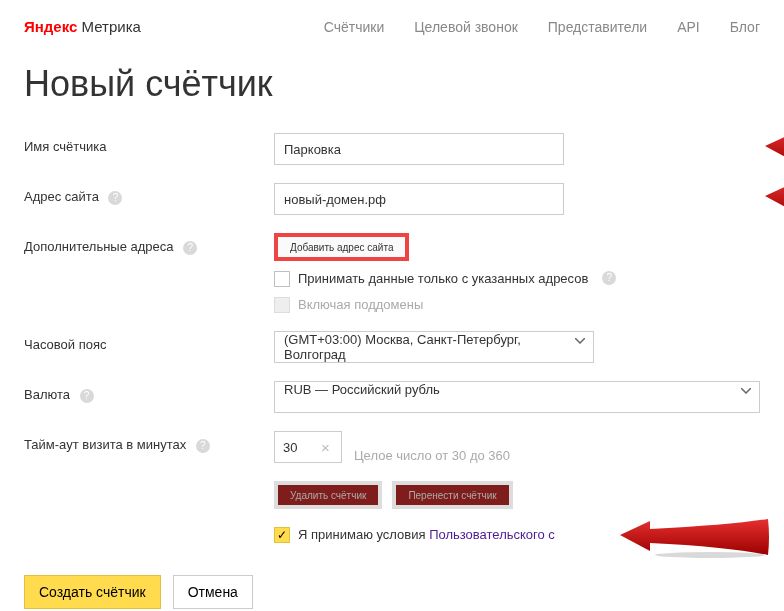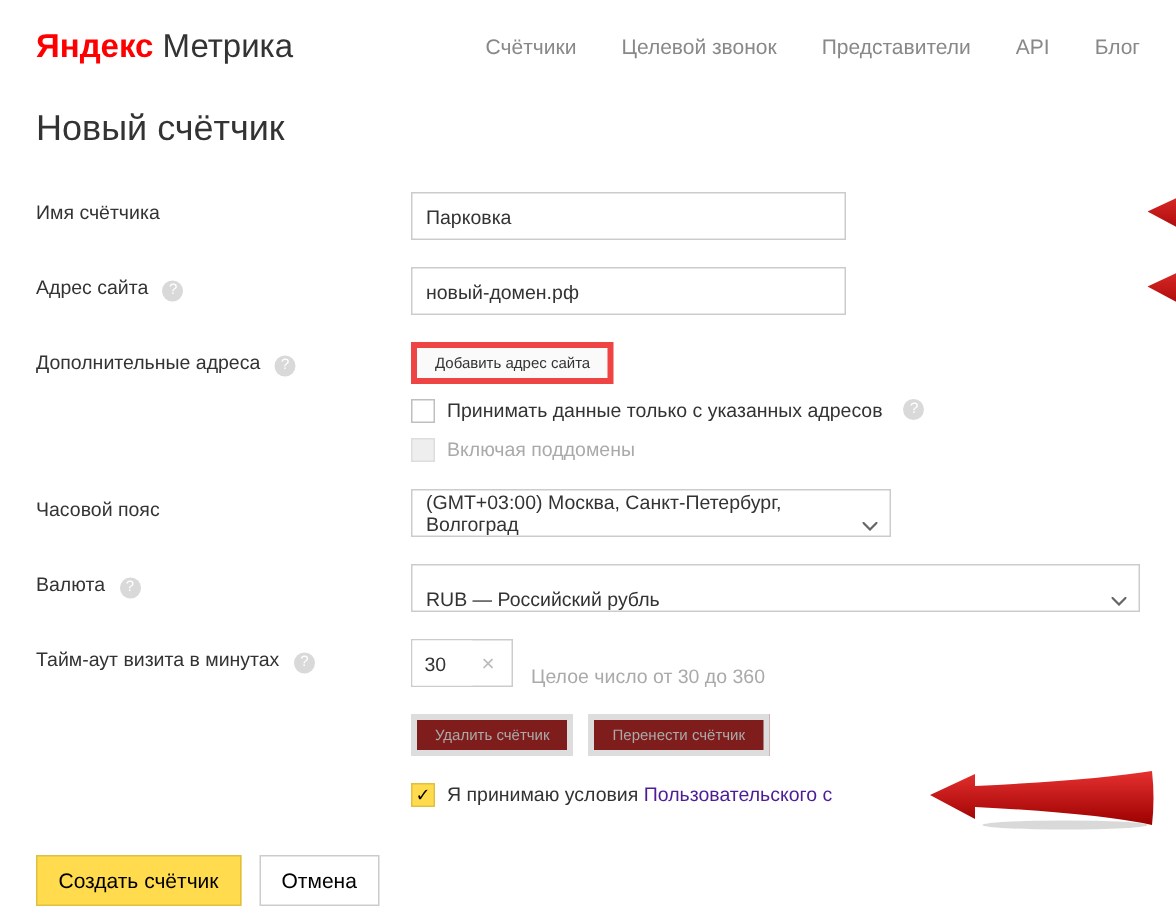--- a/index.html
+++ b/index.html
@@ -6,26 +6,26 @@
   body {
     margin: 0;
     font-family: Arial, "Helvetica Neue", sans-serif;
     font-size: 13px;
     color: #333;
     background: #fff;
     width: 784px;
   }
   .wrap { padding: 18px 24px 30px 24px; }
   .topbar { display:flex; align-items:center; justify-content:space-between; margin-bottom:28px; }
-  .logo { font-size:22px; color:#000; font-weight:400; letter-spacing:0; }
+  .logo { font-size:15px; color:#000; font-weight:400; letter-spacing:0; }
   .logo .ya { color:#ff0000; font-weight:700; }
   .logo .metr { font-weight:300; color:#333; }
   .nav { display:flex; gap:30px; }
   .nav span { color:#888; font-size:14px; cursor:pointer; }
-  .page-title { font-size:24px; font-weight:400; margin: 10px 0 28px 0; }
+  .page-title { font-size:36px; font-weight:400; margin: 10px 0 28px 0; }
   .form { display:flex; flex-direction:column; gap:18px; }
   .row { display:flex; align-items:flex-start; }
   .label { width:250px; padding-top:6px; color:#333; font-size:13px; }
   .field { flex:1; display:flex; flex-direction:column; gap:10px; position:relative; }
   .help-icon {
     display:inline-block; width:14px; height:14px; border-radius:50%;
     background:#d9d9d9; color:#fff; font-size:10px; line-height:14px;
     text-align:center; margin-left:6px; cursor:default;
   }
   input[type=text], .select {
@@ -41,21 +41,21 @@
   .btn-row { display:flex; gap:10px; }
   .chk-line { display:flex; gap:8px; font-size:13px; color:#333; }
   .chk-line.dim { color:#aaa; }
   .chk {
     width:16px; height:16px; border:1px solid #bfbfbf; background:#fff;
     display:inline-flex; align-items:center; justify-content:center; font-size:12px;
   }
   .chk.disabled { background:#eee; border-color:#ddd; }
   .chk.yellow { background:#ffdb4d; border-color:#e0c040; color:#000; }
   .select {
-    display:inline-flex; align-items:flex-end; justify-content:space-between;
+    display:inline-flex; align-items:flex-start; justify-content:space-between;
     cursor:pointer; width:auto; padding-right:8px;
   }
   .select .chev { margin-left:10px; color:#666; }
   .timeout-row { display:flex; align-items:flex-end; gap:12px; }
   .timeout-input {
     width:68px; height:32px; border:1px solid #ccc; display:flex; align-items:center;
   }
   .timeout-input input {
     border:none; width:40px; height:30px; padding:0 8px; font-size:13px; outline:none;
   }

